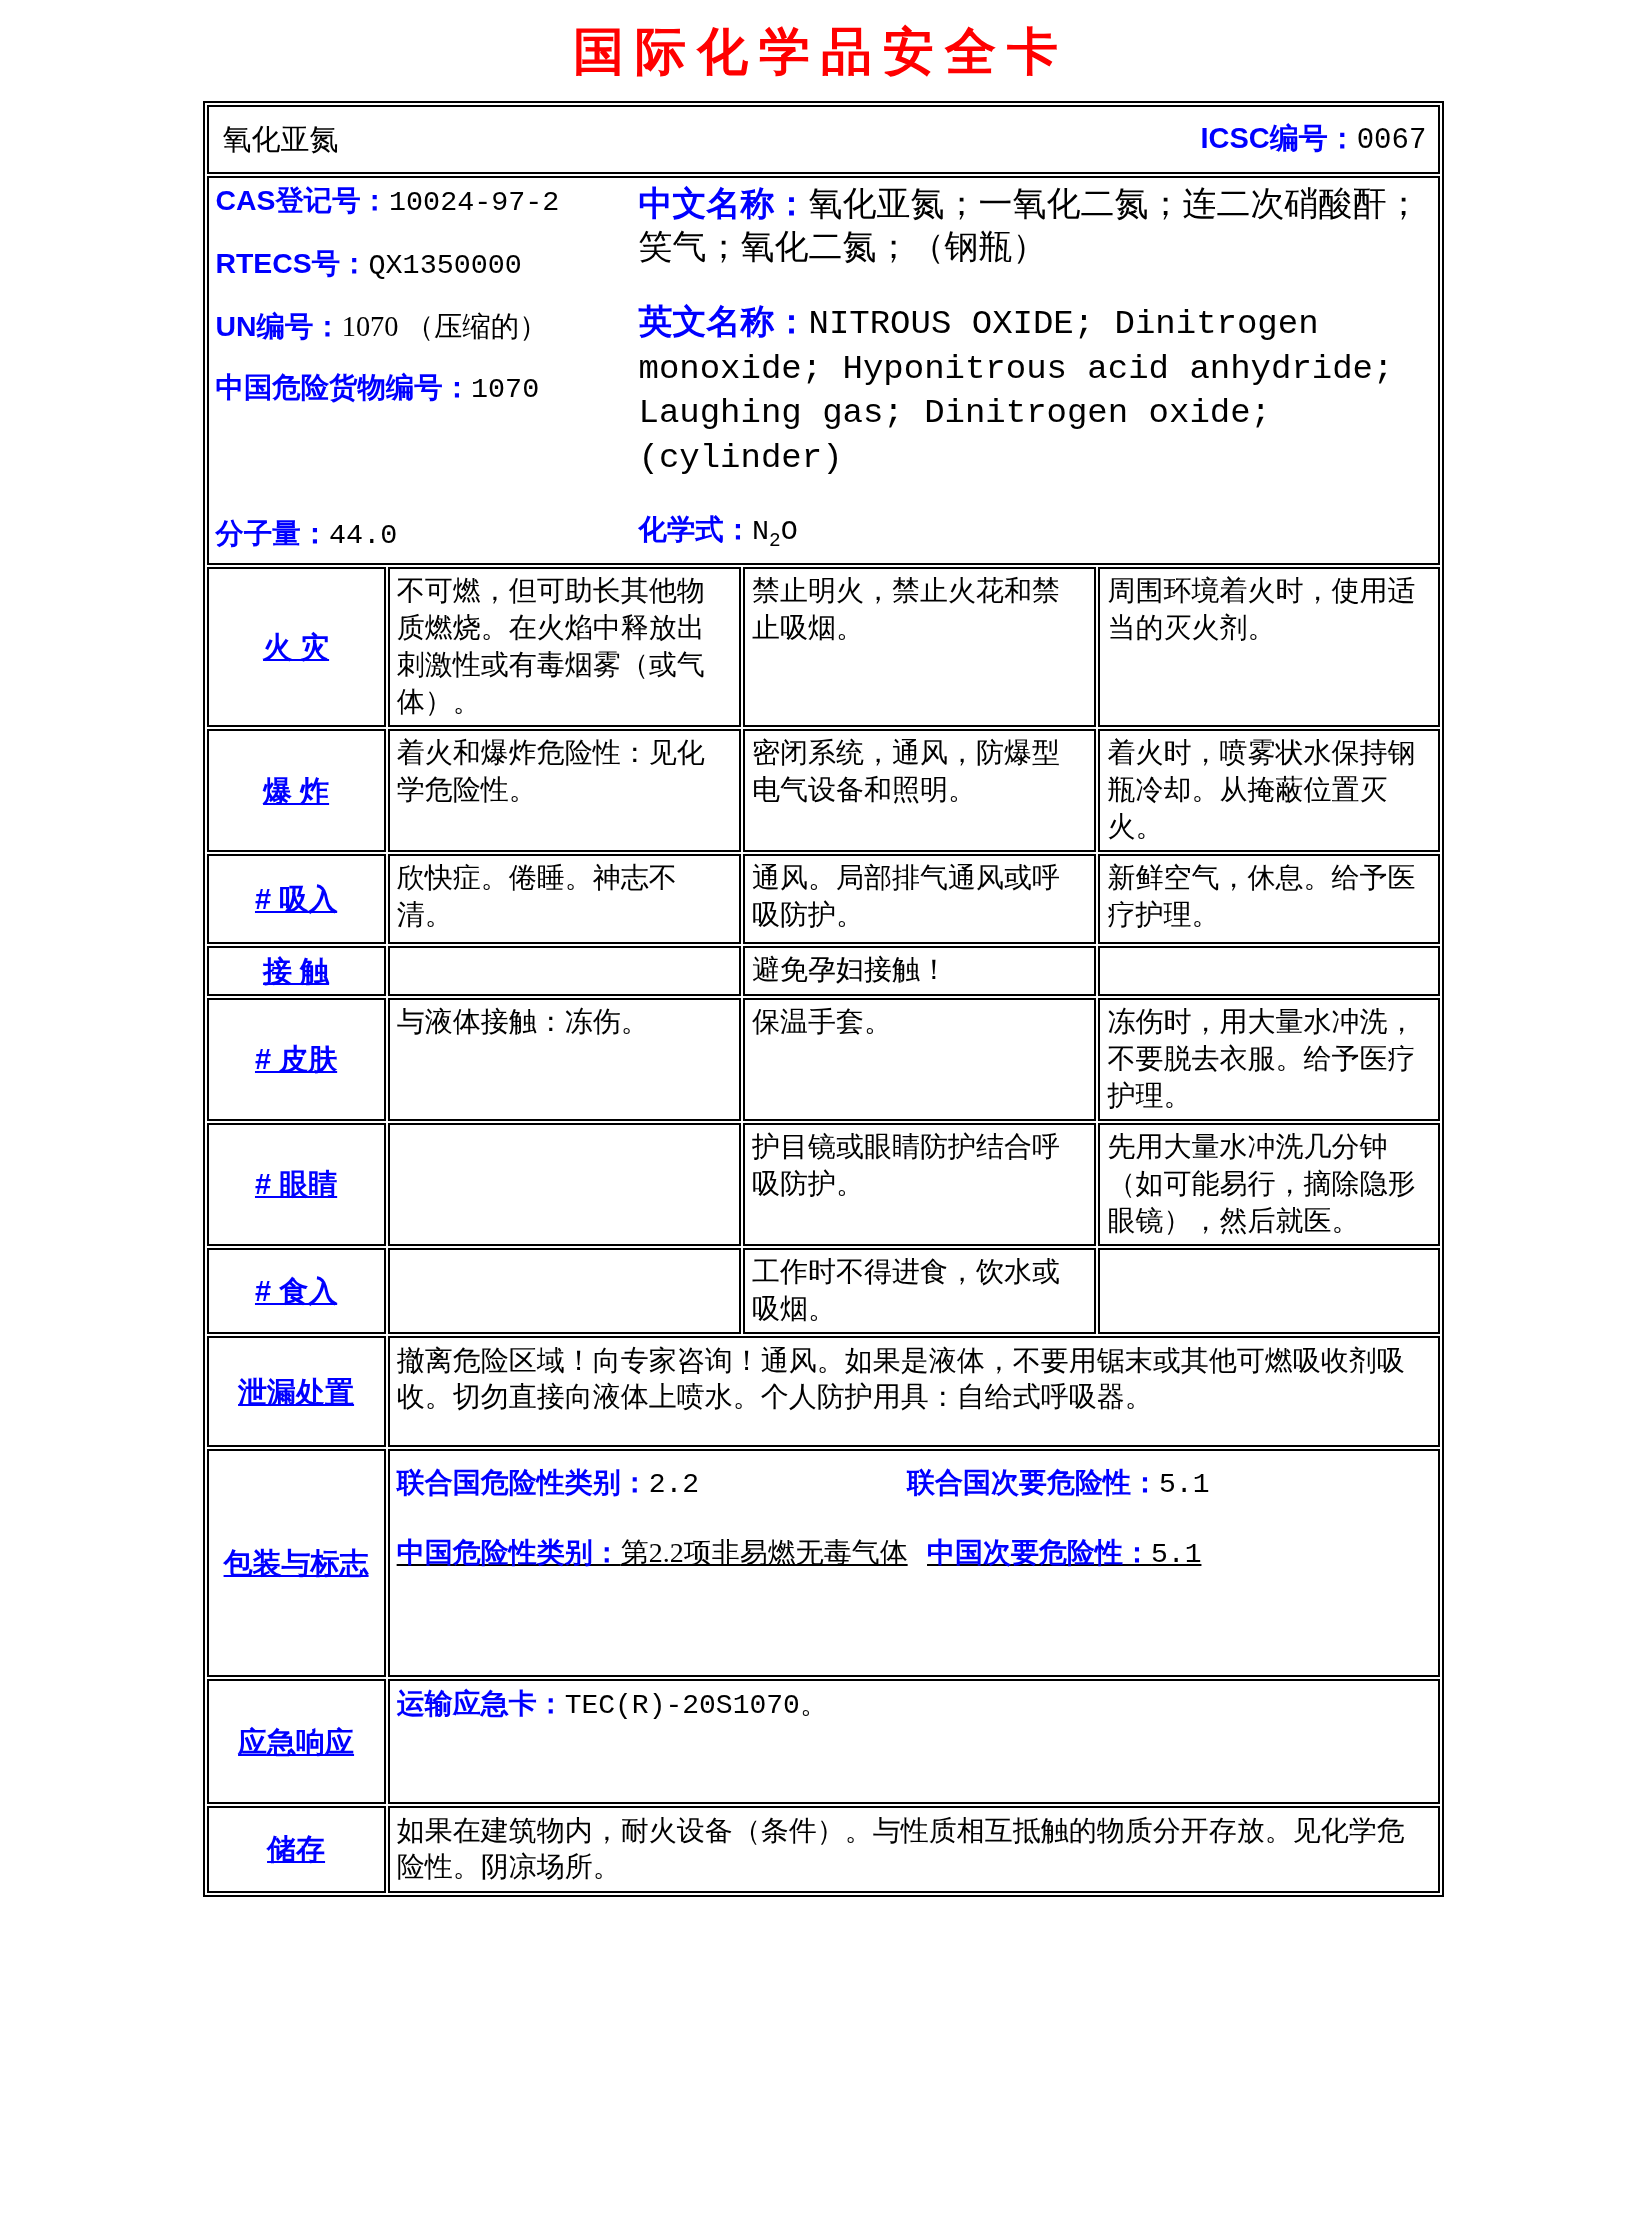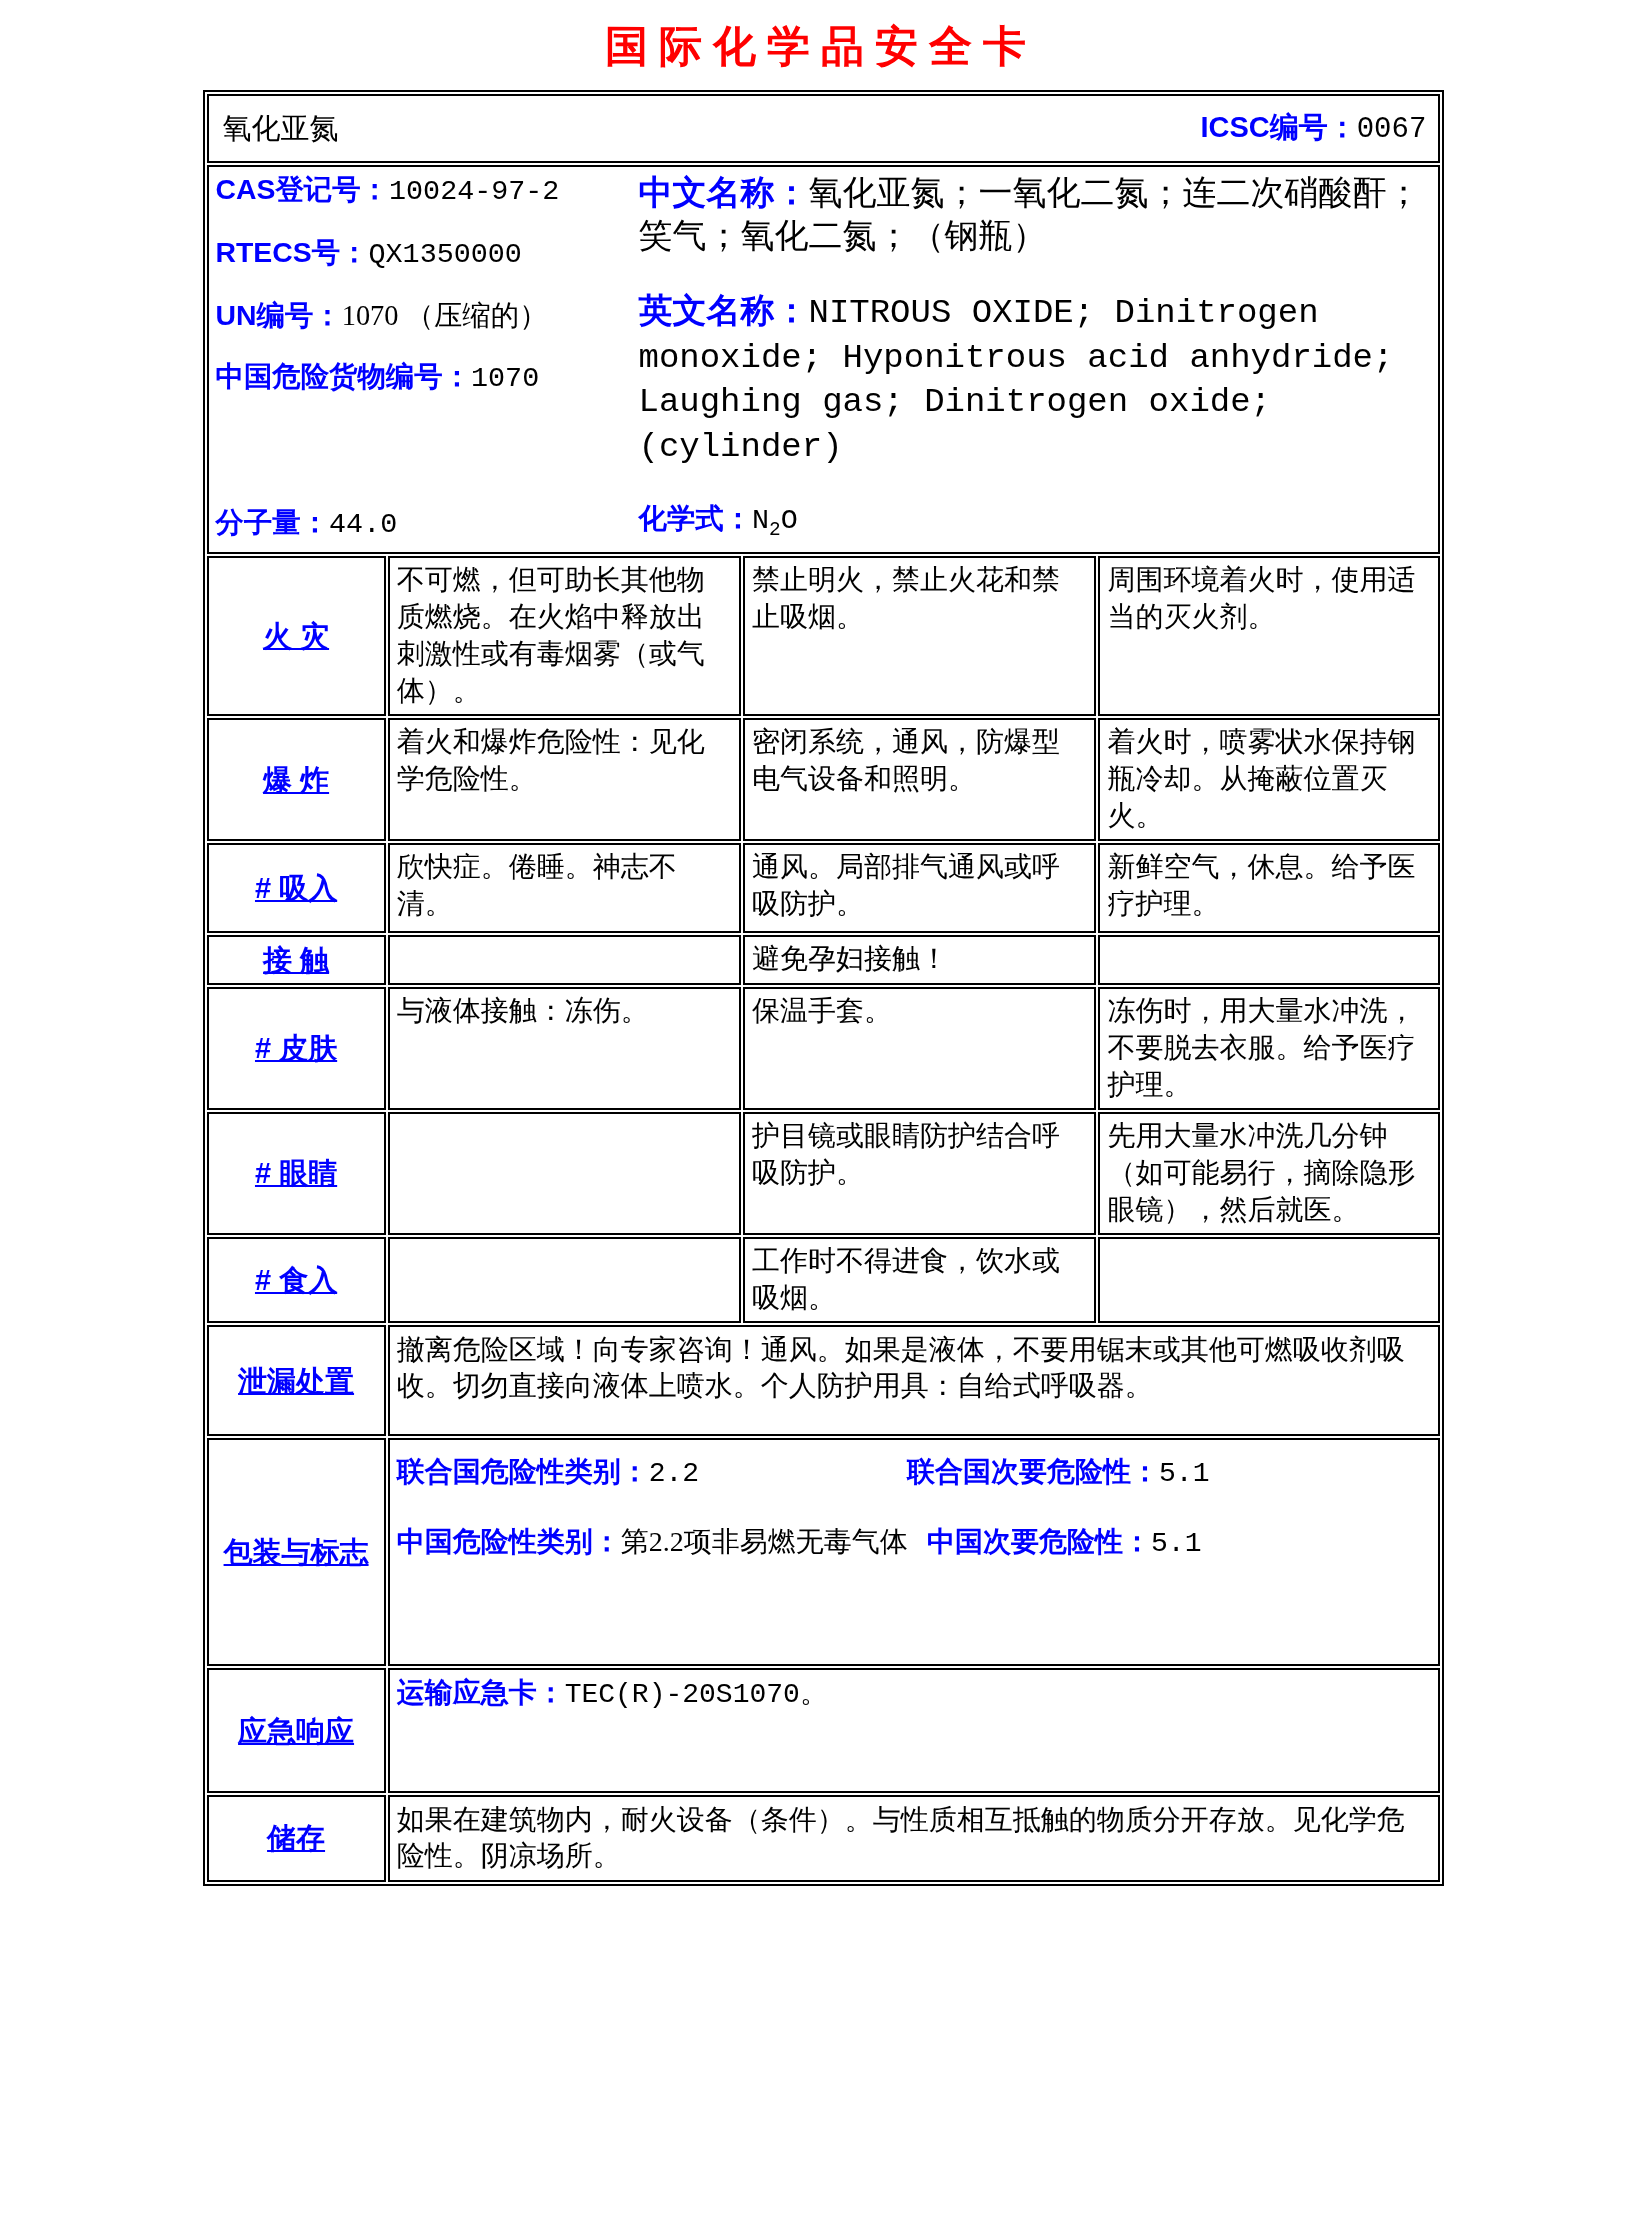--- a/index.html
+++ b/index.html
@@ -6,21 +6,21 @@
   body{
     width:1646px;height:2227px;
     background:#ffffff;
     font-family:"Liberation Serif","DejaVu Serif",serif;
     color:#000;
     overflow:hidden;
   }
   .page-title{
     margin:18px 4px 14px 0;
     text-align:center;
-    font-size:43px;
+    font-size:51px;
     font-weight:bold;
     color:#ff0000;
     letter-spacing:11px;
     font-family:"Liberation Serif","DejaVu Serif",serif;
   }
   table.card{
     width:1241px;
     margin:0 auto;
     border:2.1px solid #000;
     border-spacing:2.8px;
@@ -77,21 +77,21 @@
   .r-contact{height:46px;}
   .r-inhale{height:90px;}
   .r-skin{height:104px;}
   .r-eye{height:118px;}
   .r-ingest{height:69px;}
   .r-spill{height:111px;}
   .r-pack{height:228px;}
   .r-emg{height:125px;}
   .r-store{height:81px;}
   .pack-line{margin-top:9.7px;white-space:nowrap;}
-  .pack-line2{margin-top:30.5px;}
+  .pack-line2{margin-top:30.5px;text-decoration:underline;}
   .gap-wide{display:inline-block;width:208px;}
   .gap-small{display:inline-block;width:19.4px;}
 </style>
 </head>
 <body>
 
 <div class="page-title">国际化学品安全卡</div>
 
 <table class="card">
   <colgroup>

